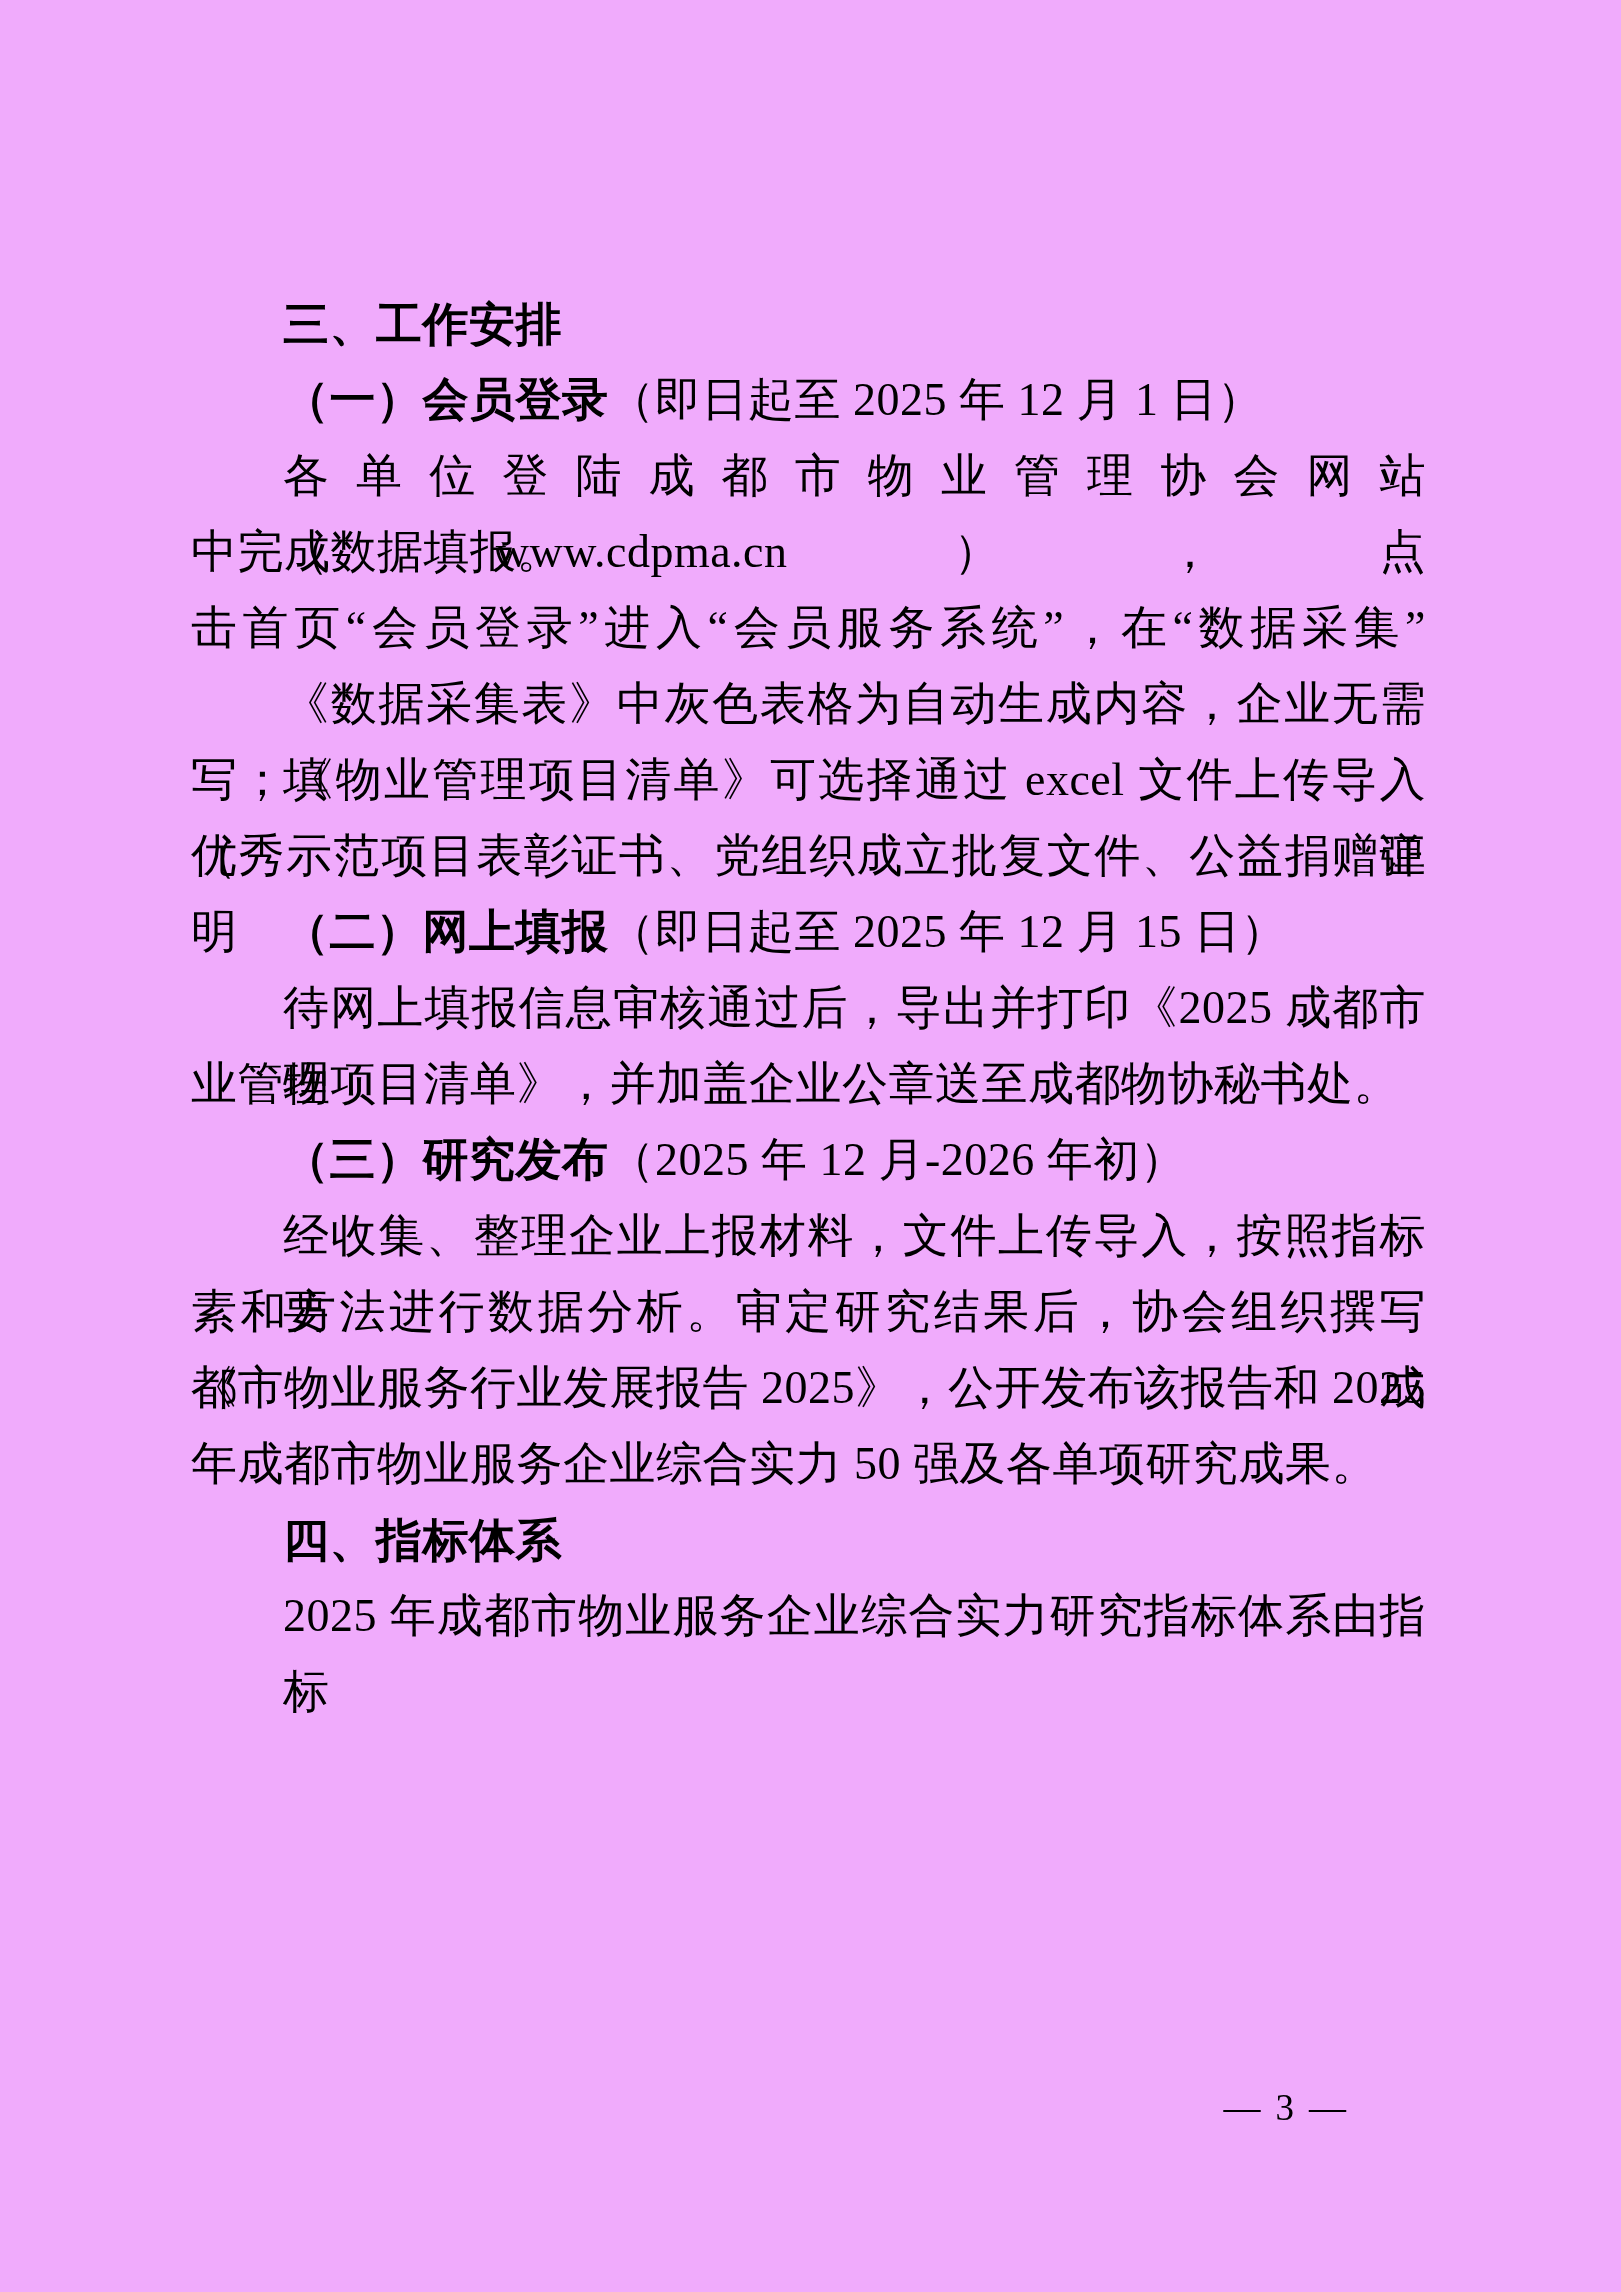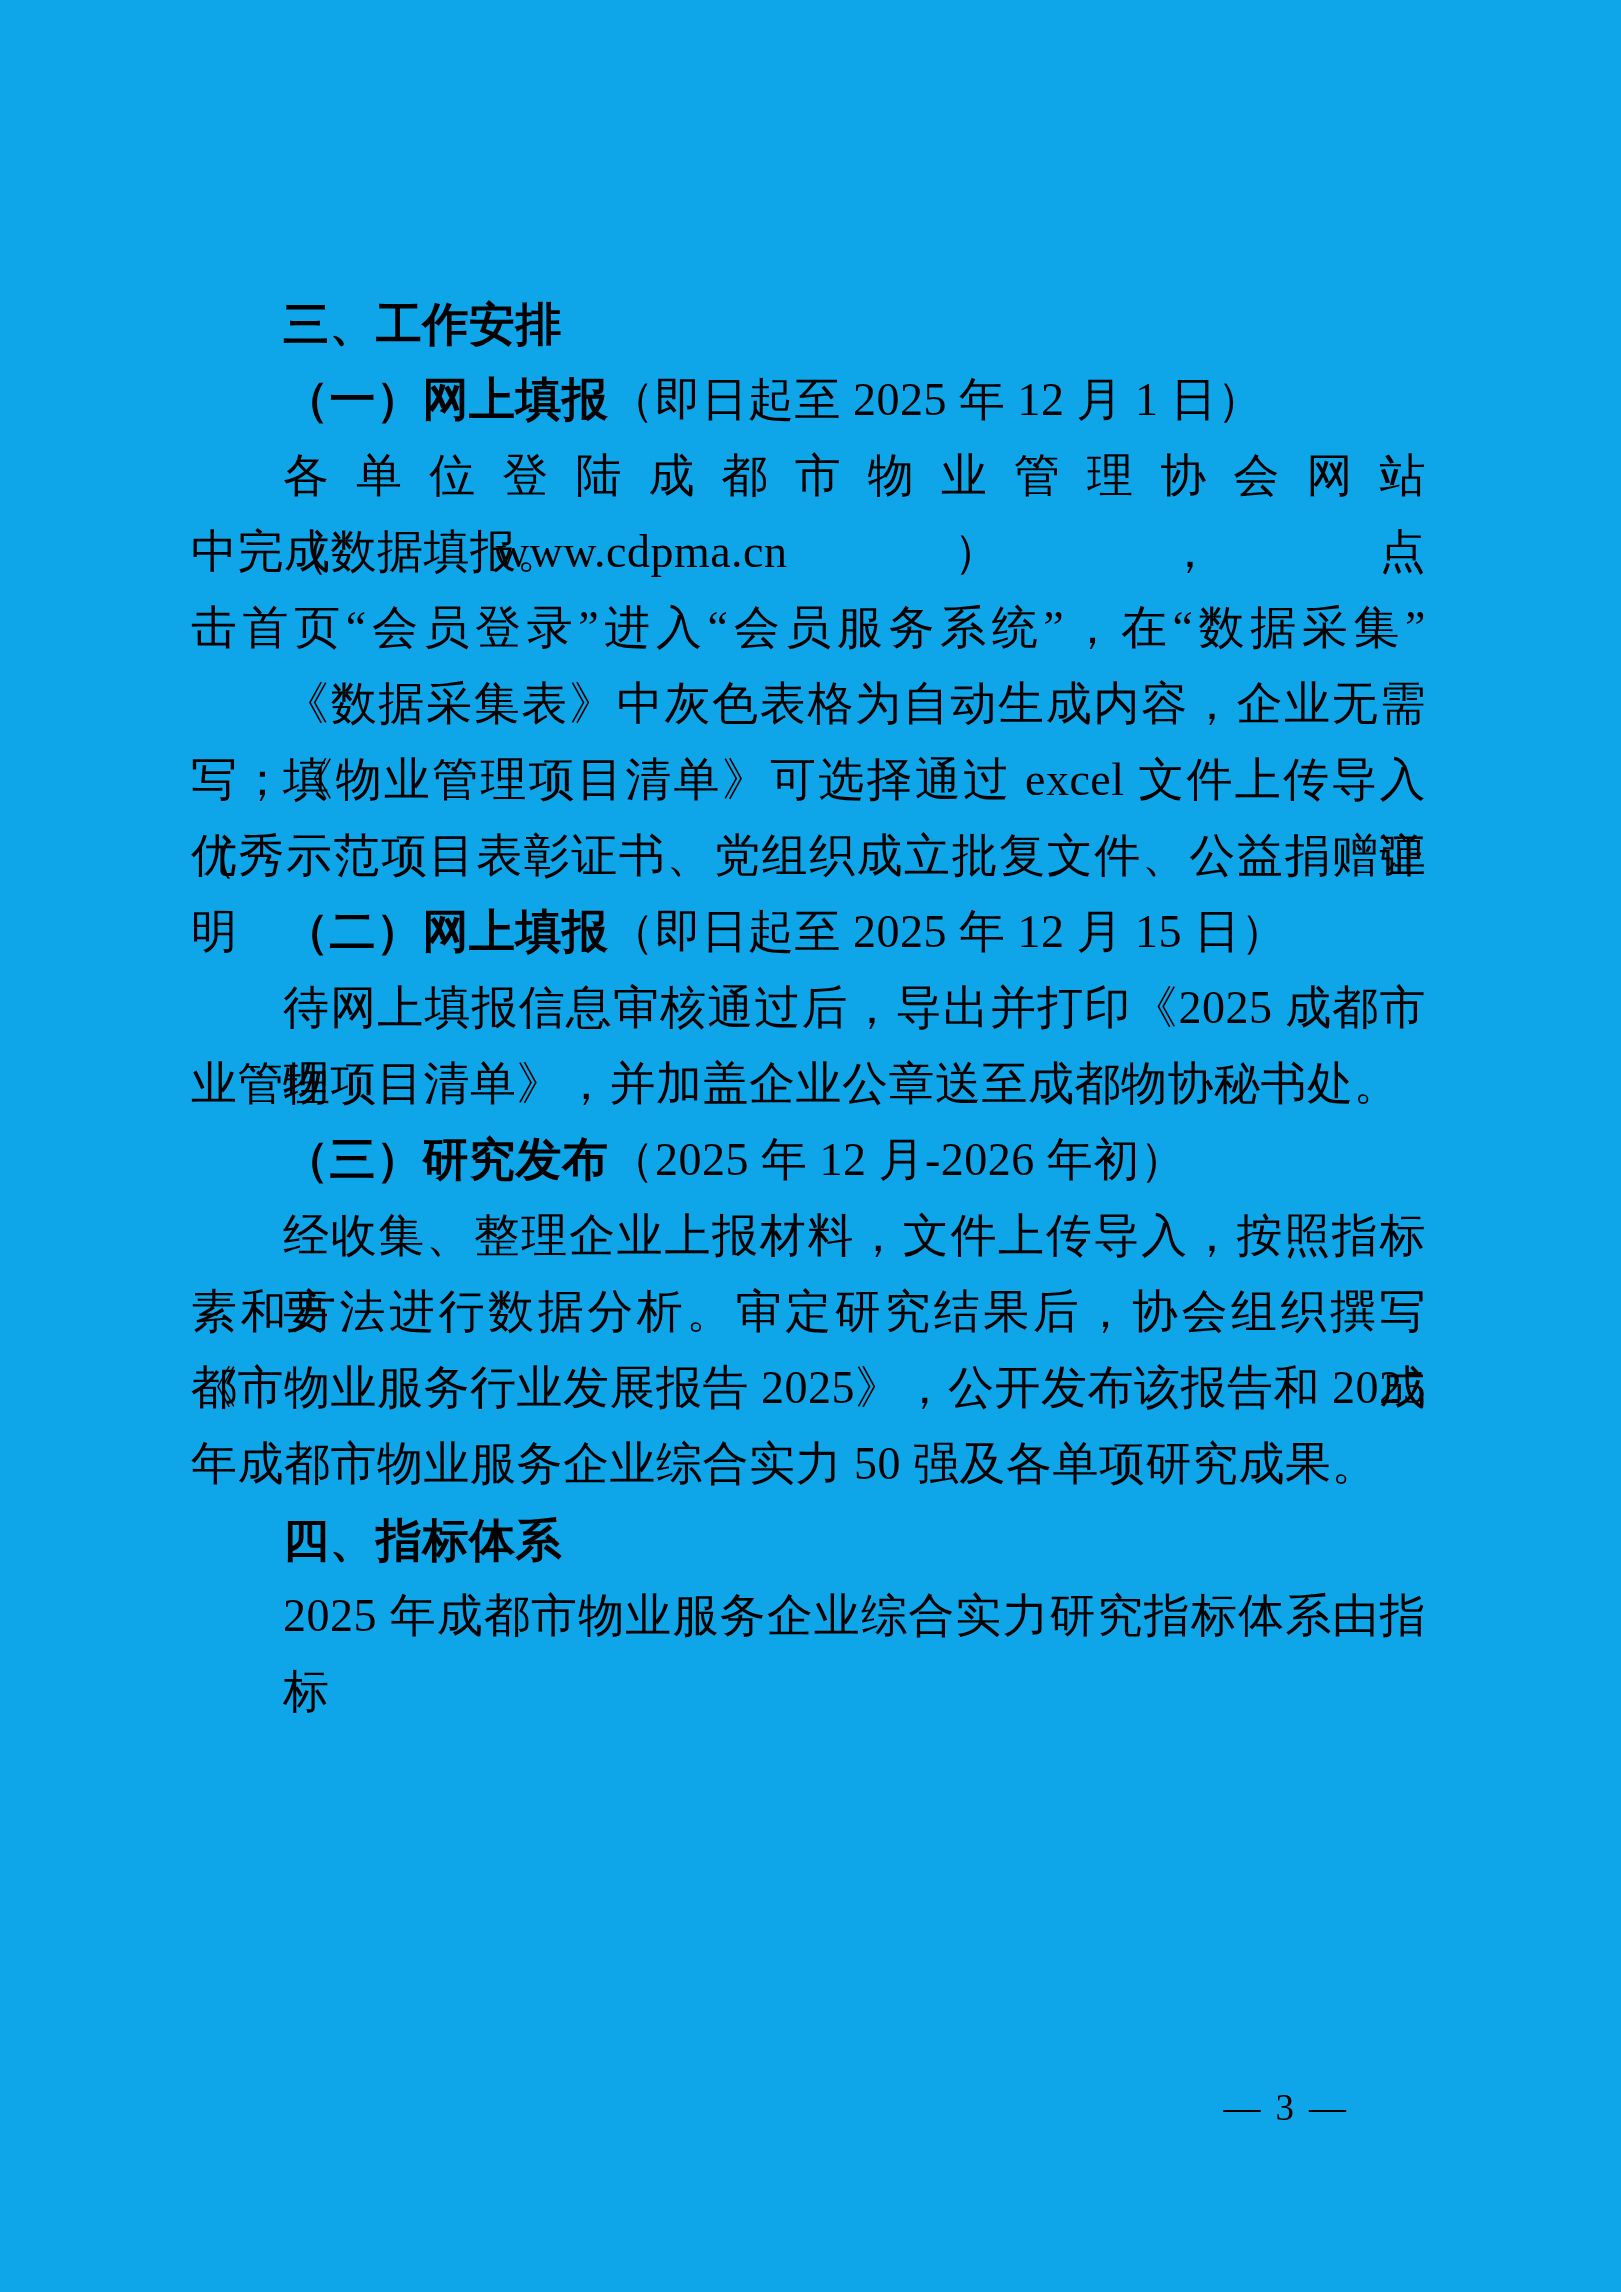--- a/index.html
+++ b/index.html
@@ -40,24 +40,24 @@
     right: 272px;
     font-size: 37px;
     line-height: 47px;
     letter-spacing: 2.9px;
     white-space: pre;
   }
 </style>
 </head>
 <body>
 
-<div class="page" style="background: #0ea5e9; color: rgb(0, 0, 0);">
+<div class="page" style="background: #f0abfc; color: rgb(0, 0, 0);">
   <div class="content">
       <div class="line heading indent">三、工作安排</div>
-      <div class="line subheading indent"><span class="sub-bold">（一）网上填报</span><span>（即日起至 2025 年 12 月 1 日）</span></div>
+      <div class="line subheading indent"><span class="sub-bold">（一）会员登录</span><span>（即日起至 2025 年 12 月 1 日）</span></div>
       <div class="line body indent justify">各单位登陆成都市物业管理协会网站（www.cdpma.cn），点</div>
       <div class="line body">中完成数据填报。</div>
       <div class="line body justify">击首页“会员登录”进入“会员服务系统”，在“数据采集”</div>
       <div class="line body indent justify">《数据采集表》中灰色表格为自动生成内容，企业无需填</div>
       <div class="line body justify">写；《物业管理项目清单》可选择通过 excel 文件上传导入（弹</div>
       <div class="line body justify">优秀示范项目表彰证书、党组织成立批复文件、公益捐赠证明</div>
       <div class="line subheading indent"><span class="sub-bold">（二）网上填报</span><span>（即日起至 2025 年 12 月 15 日）</span></div>
       <div class="line body indent justify">待网上填报信息审核通过后，导出并打印《2025 成都市物</div>
       <div class="line body">业管理项目清单》，并加盖企业公章送至成都物协秘书处。</div>
       <div class="line subheading indent"><span class="sub-bold">（三）研究发布</span><span>（2025 年 12 月-2026 年初）</span></div>

